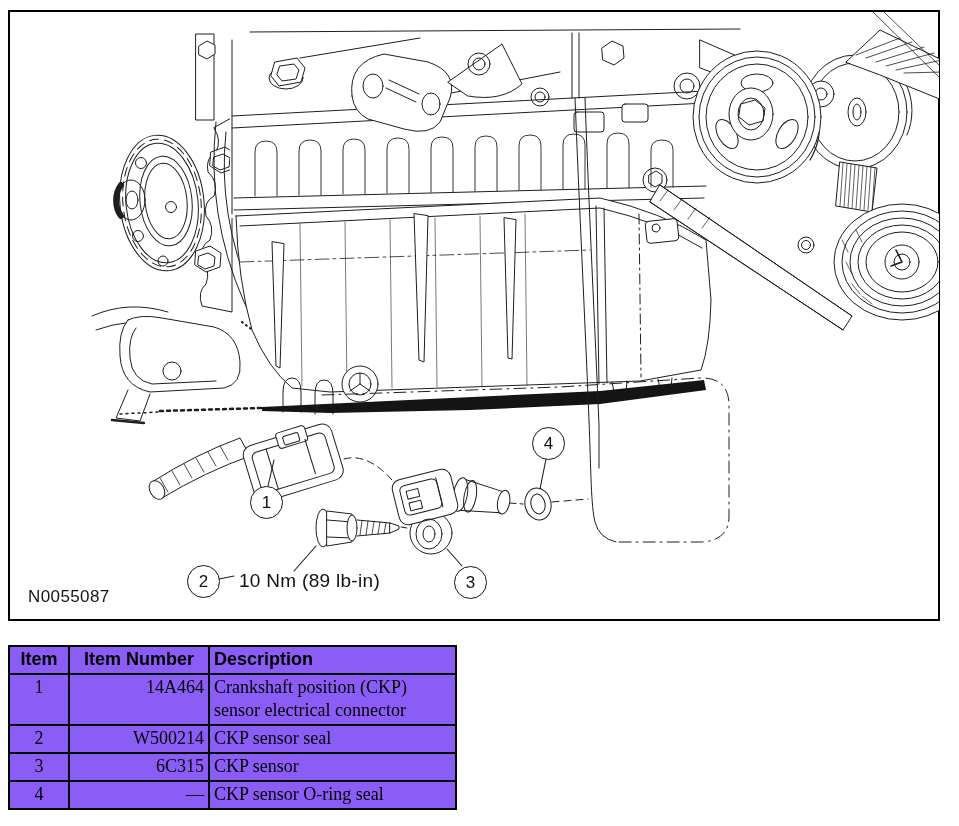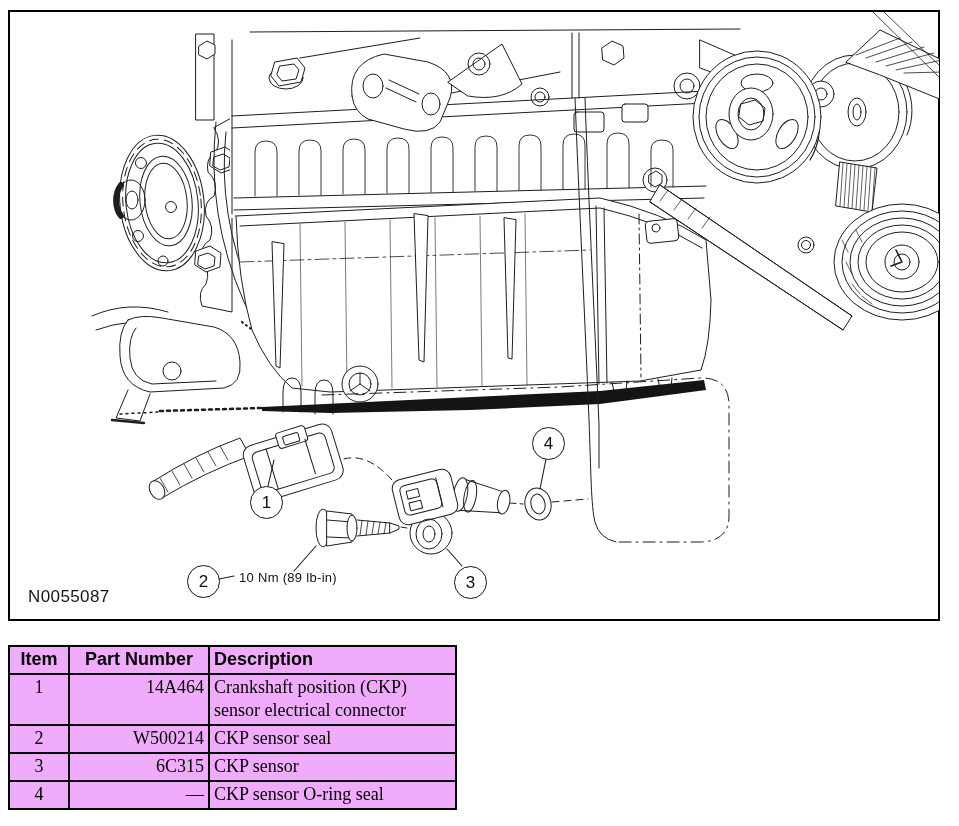--- a/index.html
+++ b/index.html
@@ -5,27 +5,27 @@
   html,body{margin:0;padding:0;background:#fff;}
   #page{position:relative;width:959px;height:826px;background:#fff;overflow:hidden;
         font-family:"Liberation Sans",sans-serif;color:#000;}
   
   #figure-frame{position:absolute;left:8px;top:10px;width:932px;height:611px;
                 border:2px solid #000;background:#fff;box-sizing:border-box;}
   #engine-svg{position:absolute;left:0;top:0;width:959px;height:630px;}
   .callout{position:absolute;width:31px;height:31px;border:1.5px solid #161616;border-radius:50%;
            background:#fff;display:flex;align-items:center;justify-content:center;
            font-size:17px;font-family:"Liberation Sans",sans-serif;color:#111;z-index:5;}
-  #torque-label{position:absolute;left:239px;top:570px;font-size:13px;color:#111;
+  #torque-label{position:absolute;left:239px;top:570px;font-size:19px;color:#111;
                 letter-spacing:.3px;z-index:5;white-space:nowrap;}
   #figure-id{position:absolute;left:28px;top:587px;font-size:17px;color:#151515;
              letter-spacing:.4px;z-index:5;}
   
   #parts-table{position:absolute;left:8px;top:645px;width:447px;border-collapse:collapse;
-               table-layout:fixed;background:#f0abfc;}
+               table-layout:fixed;background:#8b5cf6;}
   #parts-table th,#parts-table td{border:2px solid #000;vertical-align:top;box-sizing:border-box;}
   #parts-table th{font-family:"Liberation Sans",sans-serif;font-weight:bold;font-size:18px;
                   padding:2px 4px 3px 4px;text-align:center;}
   #parts-table th.desc{text-align:left;}
   #parts-table td{font-family:"Liberation Serif",serif;font-size:18px;line-height:23px;padding:1px 4px 2px 4px;}
   td.item-cell{text-align:center;}
   td.part-cell{text-align:right;padding-left:9px;}
   td.desc-cell{text-align:left;padding-left:6px;}
   col.c-item{width:60px;}col.c-part{width:140px;}col.c-desc{width:247px;}
 </style>
@@ -353,21 +353,21 @@
 
   <table id="parts-table">
     <colgroup>
         <col class="c-item">
         <col class="c-part">
         <col class="c-desc">
       </colgroup>
     <thead>
       <tr>
         <th>Item</th>
-        <th>Part Number</th>
+        <th>Item Number</th>
         <th class="desc">Description</th>
       </tr>
     </thead>
     <tbody>
       <tr>
         <td class="item-cell">1</td>
         <td class="part-cell">14A464</td>
         <td class="desc-cell">Crankshaft position (CKP) sensor electrical connector</td>
       </tr>
       <tr>

